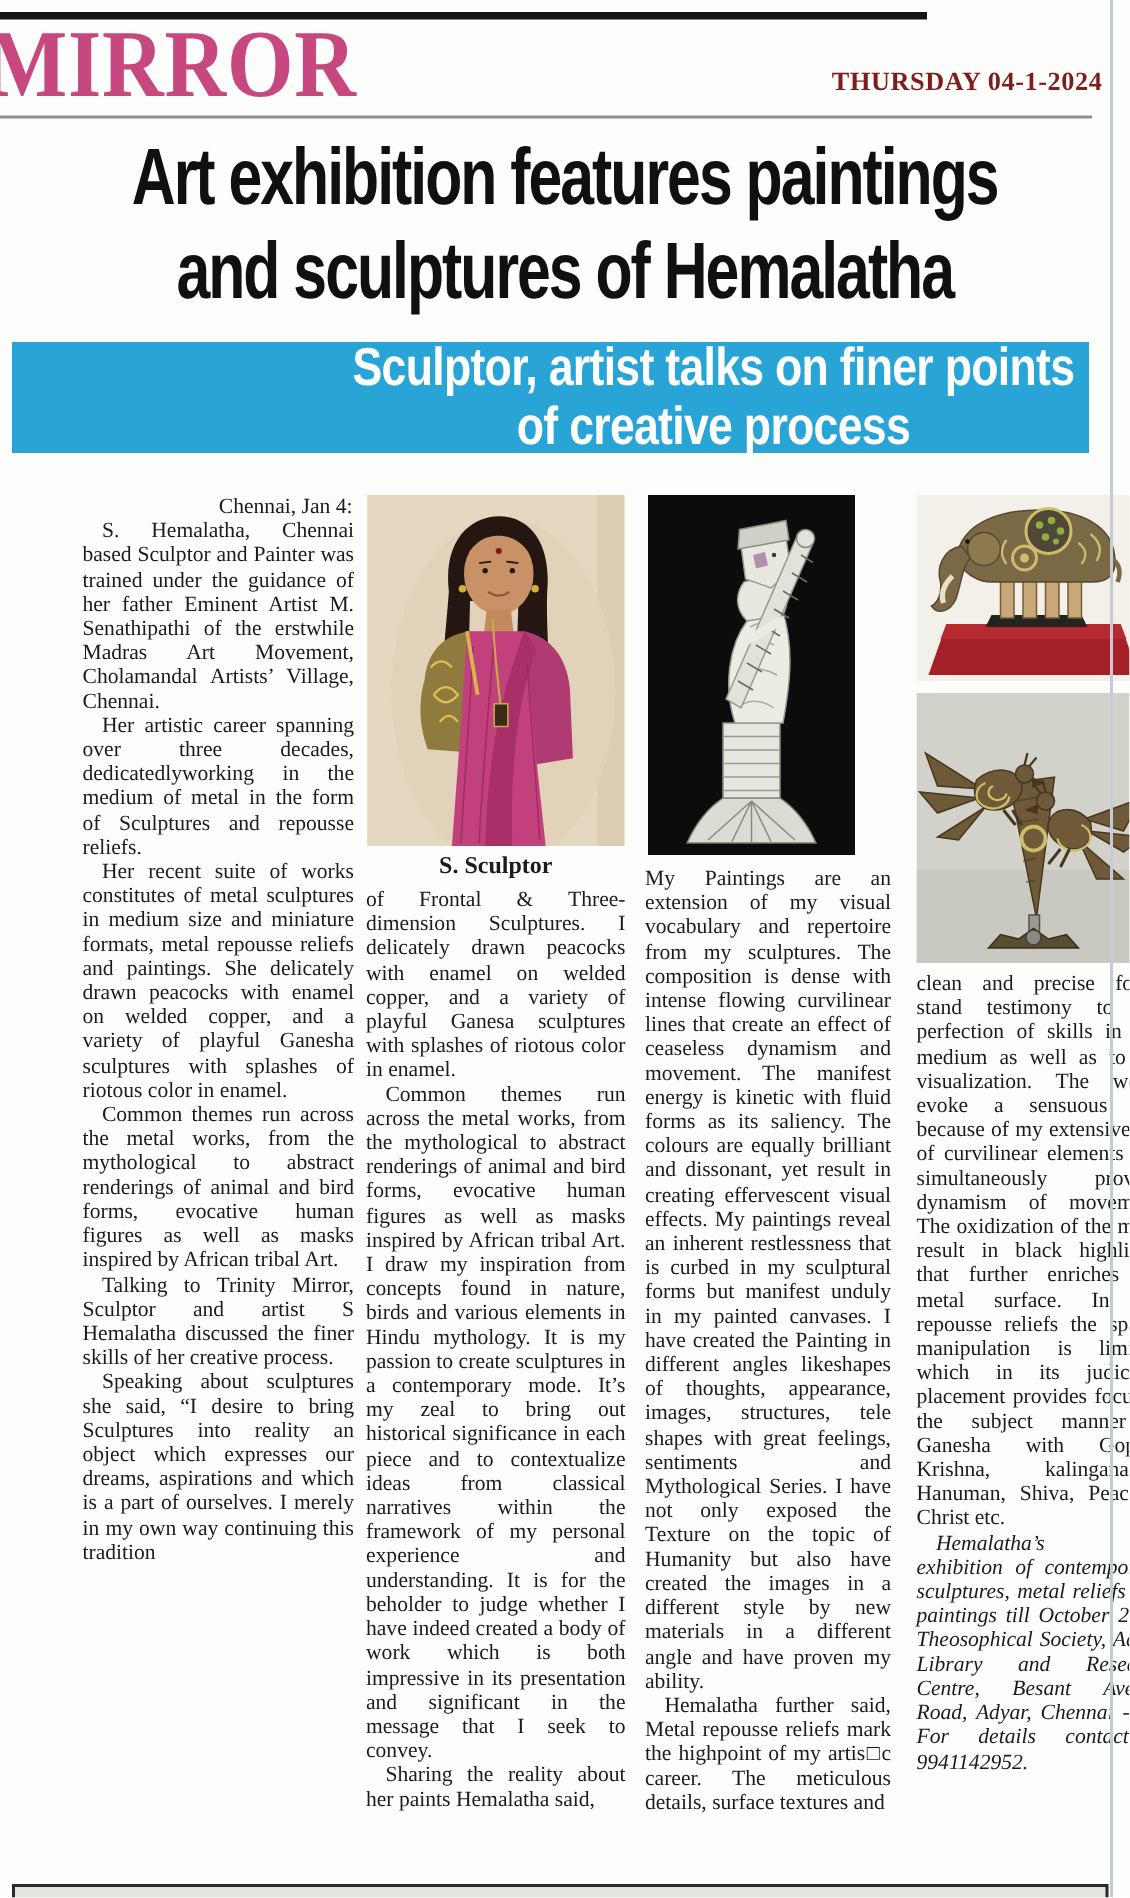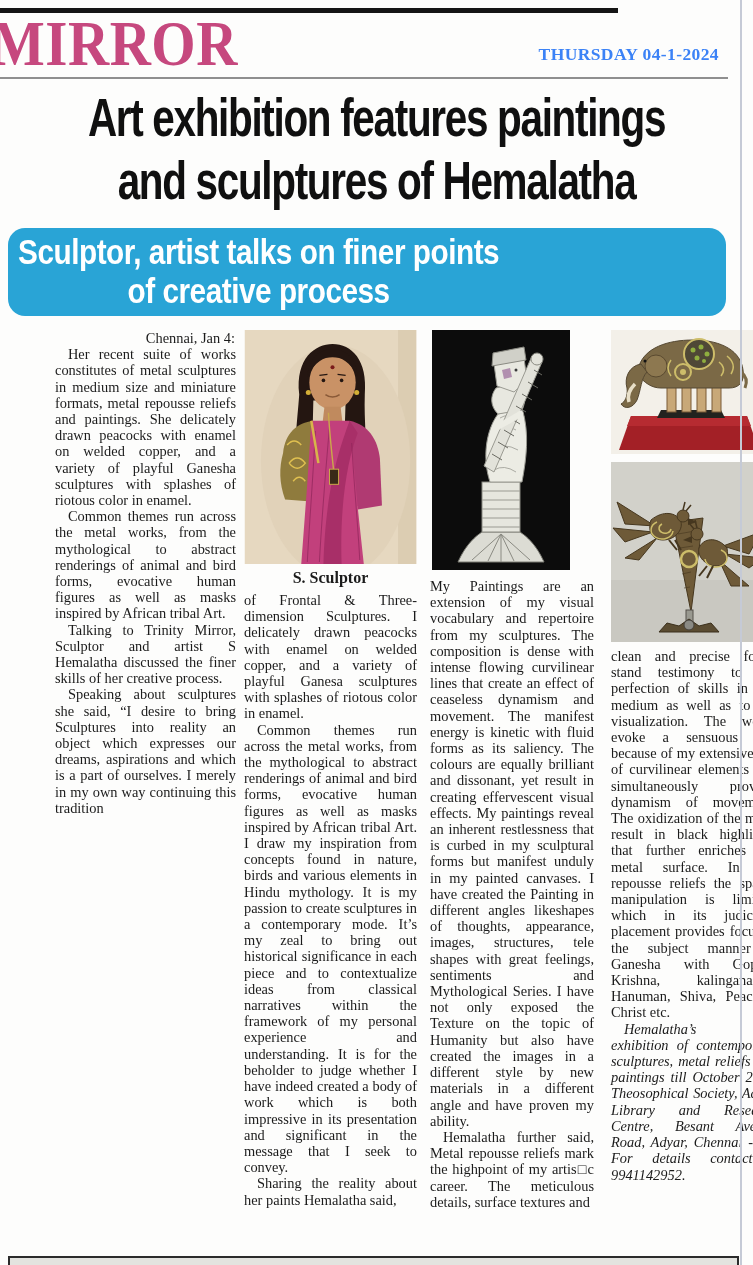--- a/index.html
+++ b/index.html
@@ -7,32 +7,32 @@
     position:relative; width:753px; height:1265px; overflow:hidden;
     background:#fdfdfc; font-family:"Liberation Serif", serif; color:#1b1b1b;
   }
   .top-bar { position:absolute; top:8px; left:0; width:618px; height:5px; background:#151515; }
   .mast-title {
     position:absolute; top:10px; left:-9px; margin:0;
     font-family:"Liberation Serif", serif; font-weight:bold; font-size:57px; line-height:60px;
     color:#c6487e; transform:scaleY(1.12); transform-origin:0 0; letter-spacing:0.5px; white-space:nowrap;
   }
   .mast-date {
-    position:absolute; top:44px; right:34px; font-weight:bold; font-size:17.5px;
-    letter-spacing:0.4px; color:#3b82f6; white-space:nowrap;
+    position:absolute; top:44px; right:18px; font-weight:bold; font-size:17.5px;
+    letter-spacing:0.4px; color:#7f1d1d; white-space:nowrap;
   }
   .mast-rule { position:absolute; top:77px; left:0; width:728px; height:2px; background:#8f8f8f; }
   .headline {
     position:absolute; top:86px; left:0; width:753px; margin:0; text-align:center;
     font-family:"Liberation Sans", sans-serif; font-weight:bold; font-size:46px; line-height:54px;
     letter-spacing:-1.5px; color:#101010; transform:scale(0.88,1.16); transform-origin:50% 0;
   }
   .banner {
-    position:absolute; top:228px; left:8px; width:718px; height:88px; background:#29a4d6;
-    display:flex; align-items:center; justify-content:flex-start;border-radius:17px;
+    position:absolute; top:228px; left:8px; width:718px; height:74px; background:#29a4d6;
+    display:flex; align-items:center; justify-content:flex-end;
   }
   .banner-inner {
     text-align:center; font-family:"Liberation Sans", sans-serif; font-weight:bold;
     font-size:31px; line-height:34px; color:#ffffff; letter-spacing:-0.5px;
     transform:scale(0.96,1.15);
   }
   .columns {
     position:absolute; top:330px; left:8px; width:731px; height:926px;
     display:flex; overflow:hidden;margin-left:47px;
   }
@@ -77,20 +77,22 @@
   <h1 class="headline"><span>Art exhibition features paintings</span><br><span>and sculptures of Hemalatha</span></h1>
 
   <div class="banner">
     <div class="banner-inner"><span>Sculptor, artist talks on finer points</span><br><span>of creative process</span></div>
   </div>
 
   <main class="columns">
 
     <div class="col col1">
       <p class="dateline">Chennai, Jan 4:</p>
+      <p>S. Hemalatha, Chennai based Sculptor and Painter was trained under the guidance of her father Eminent Artist M. Senathipathi of the erstwhile Madras Art Movement, Cholamandal Artists’ Village, Chennai.</p>
+      <p>Her artistic career spanning over three decades, dedicatedlyworking in the medium of metal in the form of Sculptures and repousse reliefs.</p>
       <p>Her recent suite of works constitutes of metal sculptures in medium size and miniature formats, metal repousse reliefs and paintings. She delicately drawn peacocks with enamel on welded copper, and a variety of playful Ganesha sculptures with splashes of riotous color in enamel.</p>
       <p>Common themes run across the metal works, from the mythological to abstract renderings of animal and bird forms, evocative human figures as well as masks inspired by African tribal Art.</p>
       <p>Talking to Trinity Mirror, Sculptor and artist S Hemalatha discussed the finer skills of her creative process.</p>
       <p>Speaking about sculptures she said, “I desire to bring Sculptures into reality an object which expresses our dreams, aspirations and which is a part of ourselves. I merely in my own way continuing this tradition</p>
     </div>
 
     <div class="col col2">
       <figure class="portrait-fig">
         <svg width="173" height="234" viewBox="0 0 170 232" xmlns="http://www.w3.org/2000/svg">
           <rect width="170" height="232" fill="#e6d8c0"></rect>

